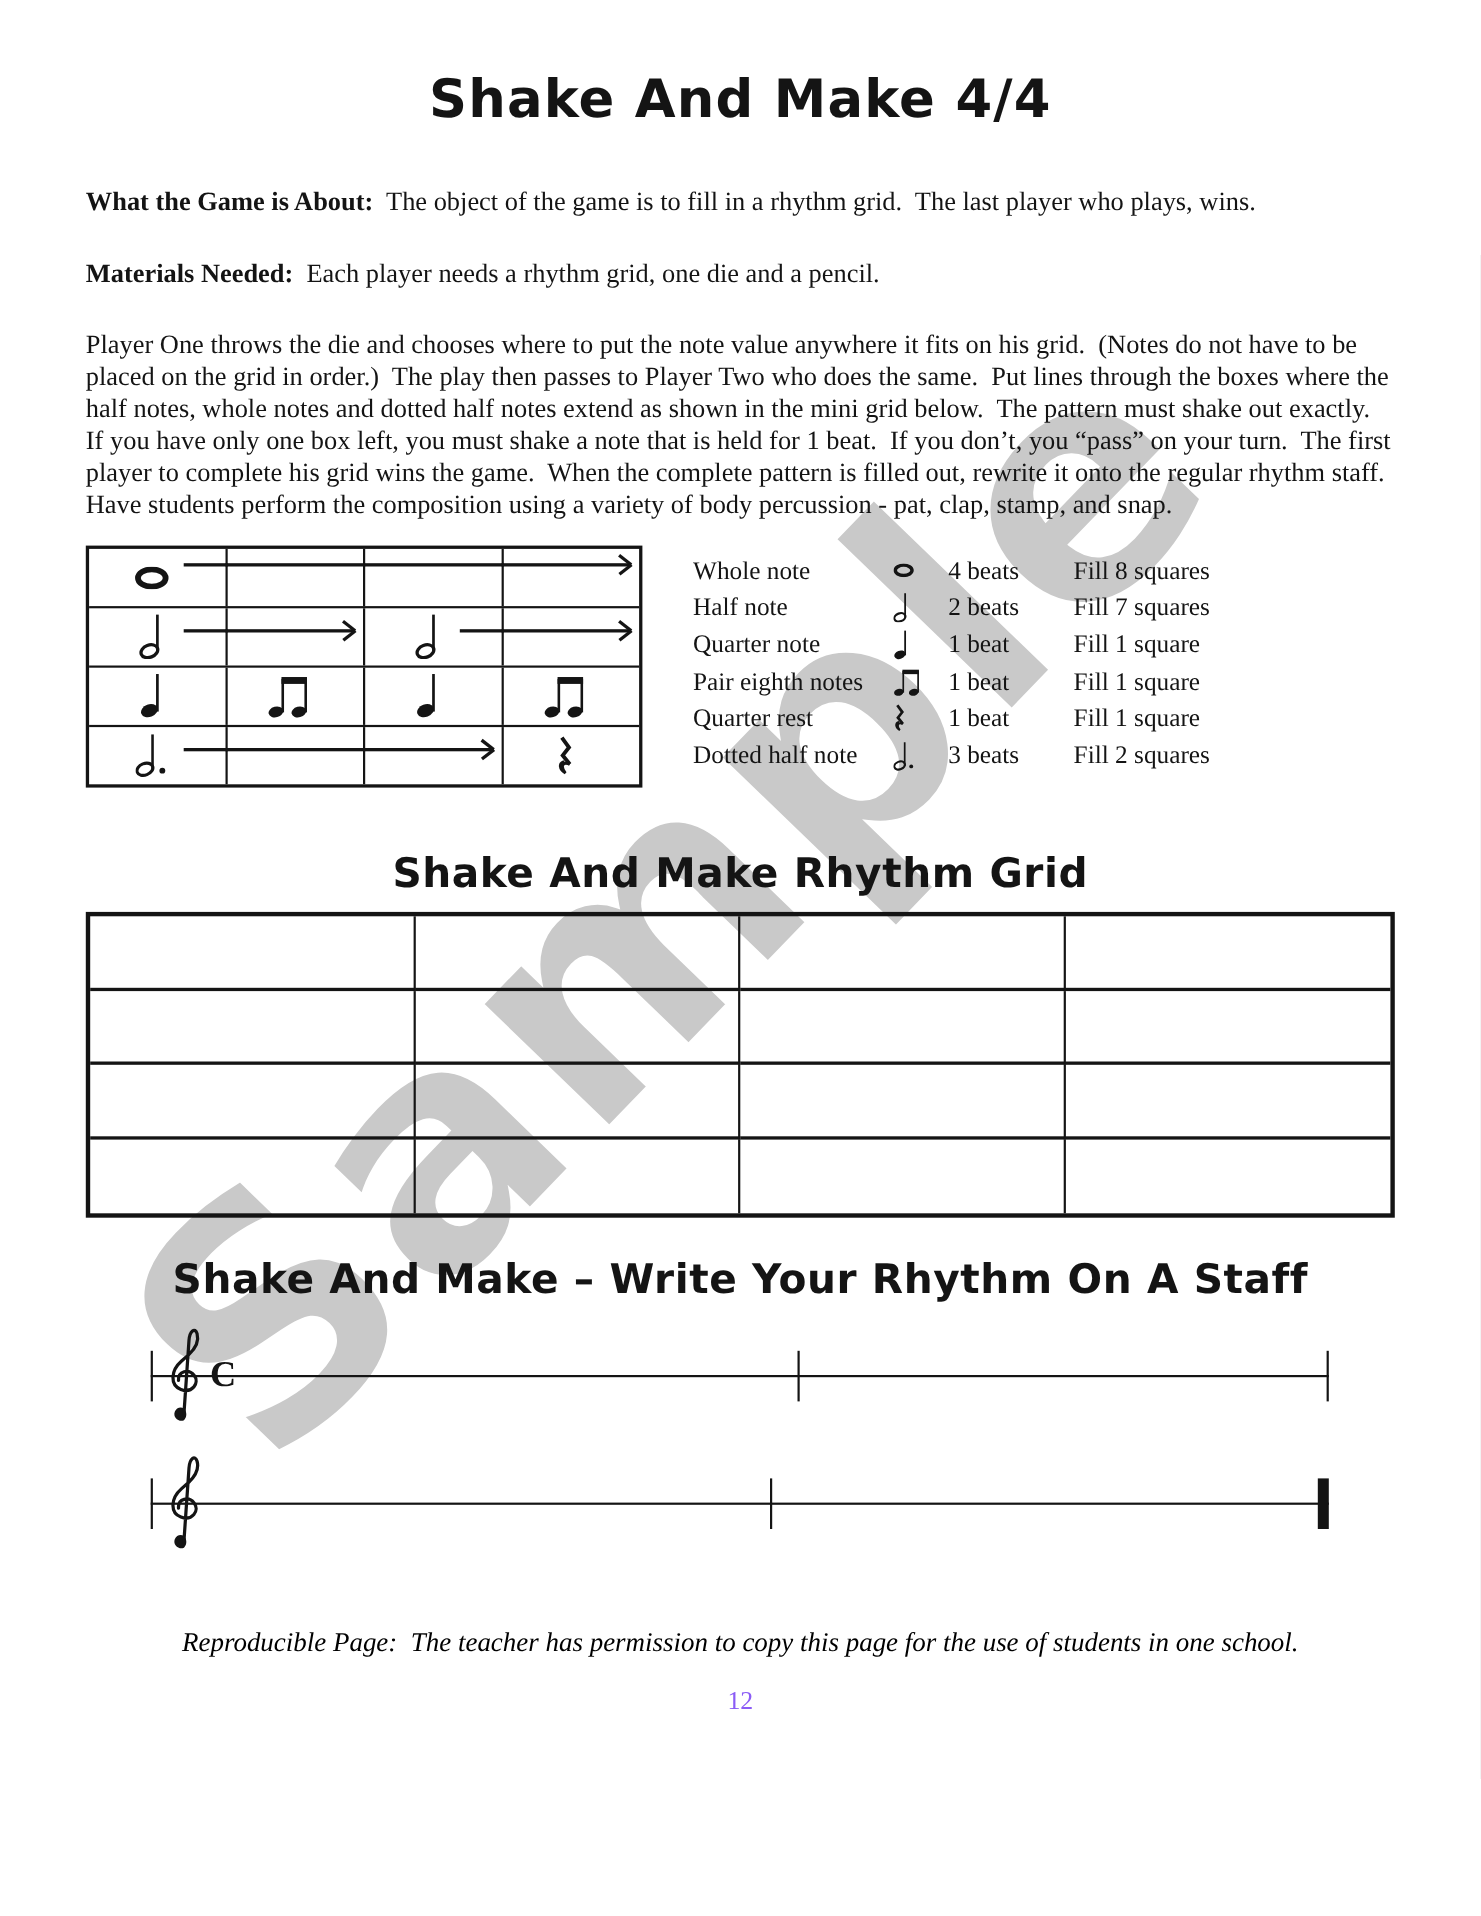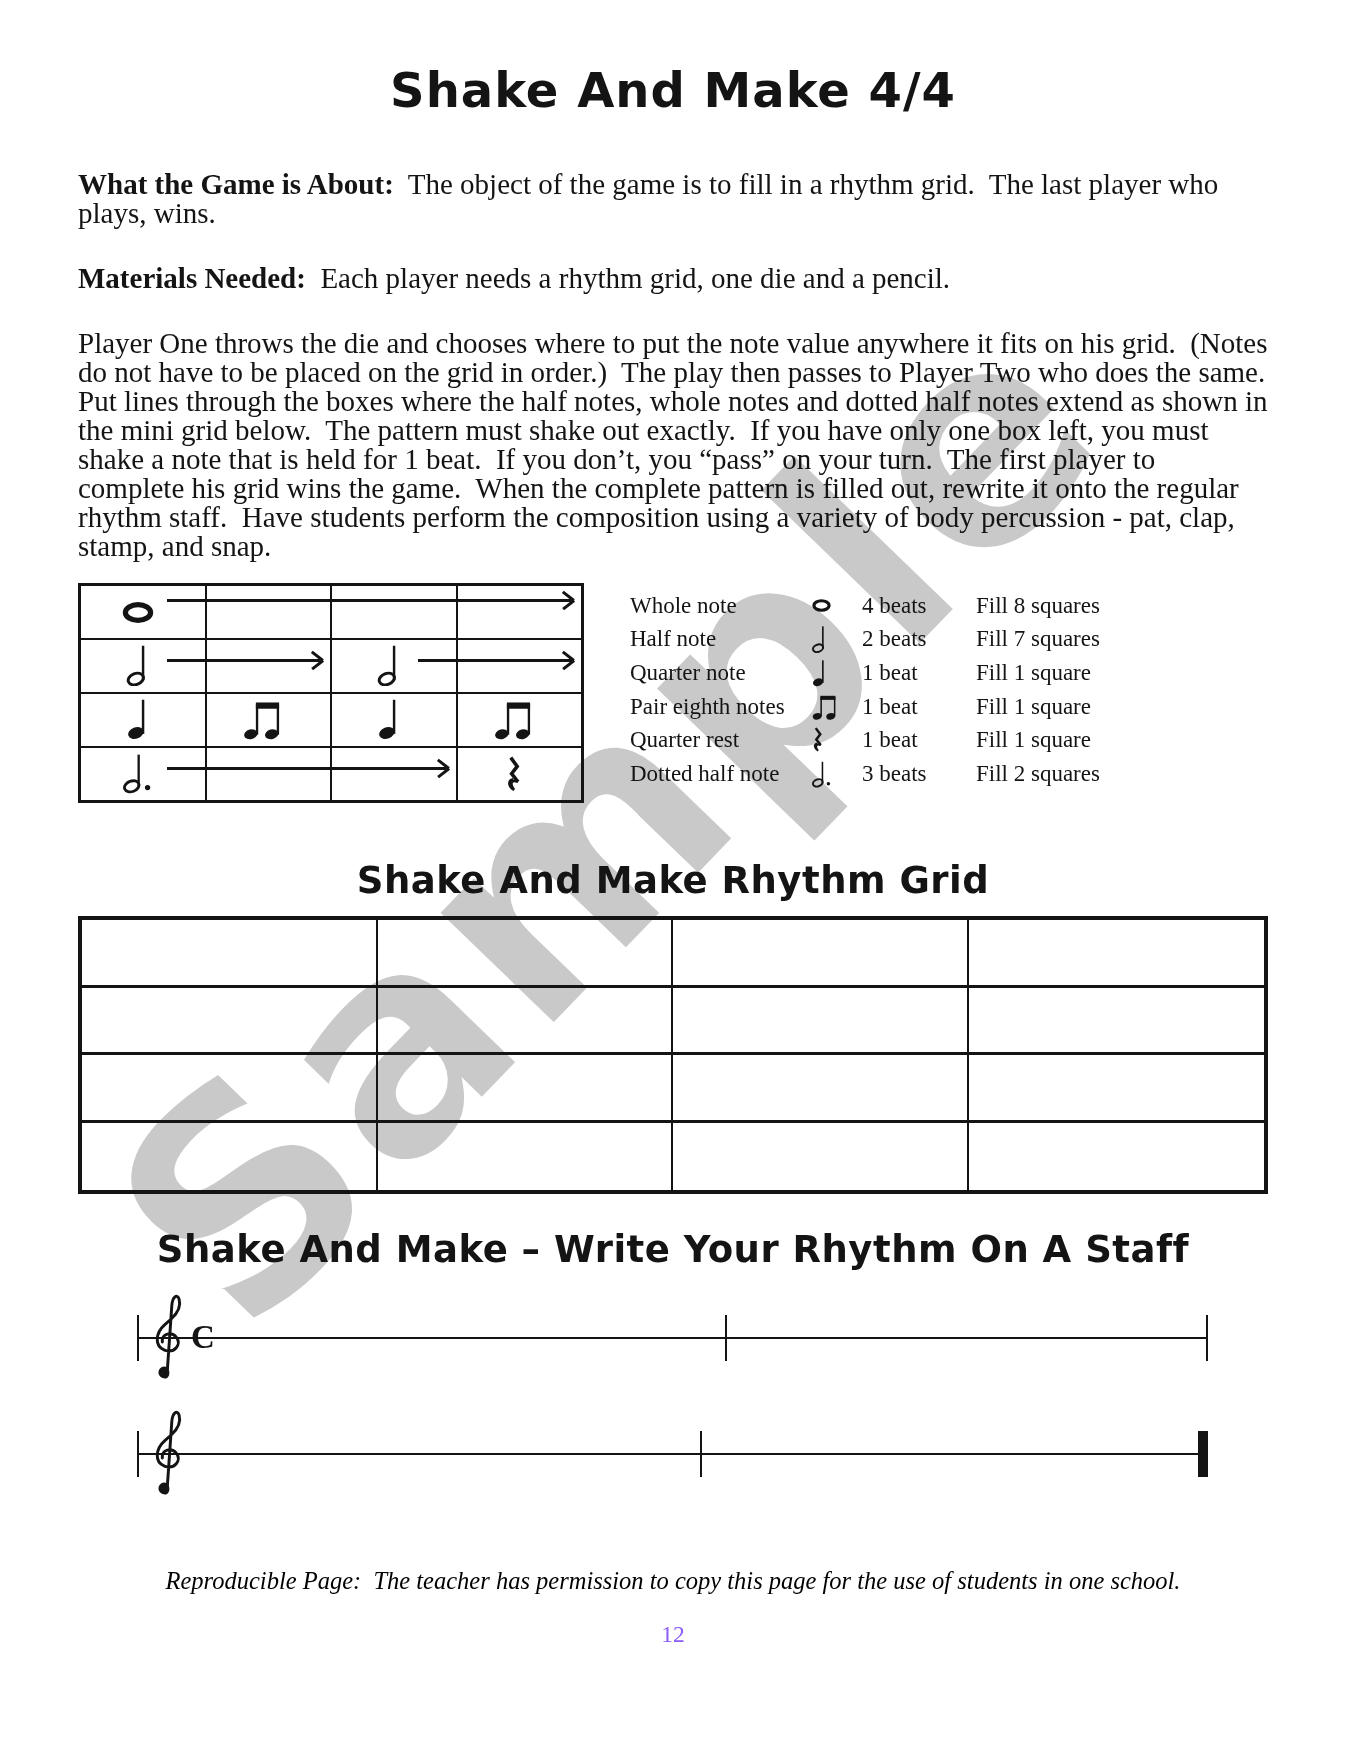--- a/index.html
+++ b/index.html
@@ -15,21 +15,21 @@
     font-size:295px; letter-spacing:4px; color:#c9c9c9;
     -webkit-text-stroke:4px #ffffff; white-space:nowrap; user-select:none;
   }
   .content{position:relative; z-index:1; padding:0 78px;}
   h1.title{
     margin:62px 0 0 0; text-align:center;
     font-family:"DejaVu Sans", sans-serif; font-weight:800;
     font-size:48px; letter-spacing:1px; color:#141414;
   }
   .para{
-    margin:36px 0 0 0; font-size:29px; line-height:29px;
+    margin:36px 0 0 0; font-size:24px; line-height:29px;
     white-space:pre-wrap; color:#141414;
   }
   .para:first-of-type{margin-top:52px;}
   .para b{font-weight:bold;}
 
   
   .figure-row{display:flex; margin-top:22px; align-items:flex-start;}
   .mini{width:500px; border:3px solid #141414; flex:none;}
   .mg-row{display:flex; height:52px; border-bottom:2.5px solid #141414;}
   .mg-row:last-child{border-bottom:none;}

